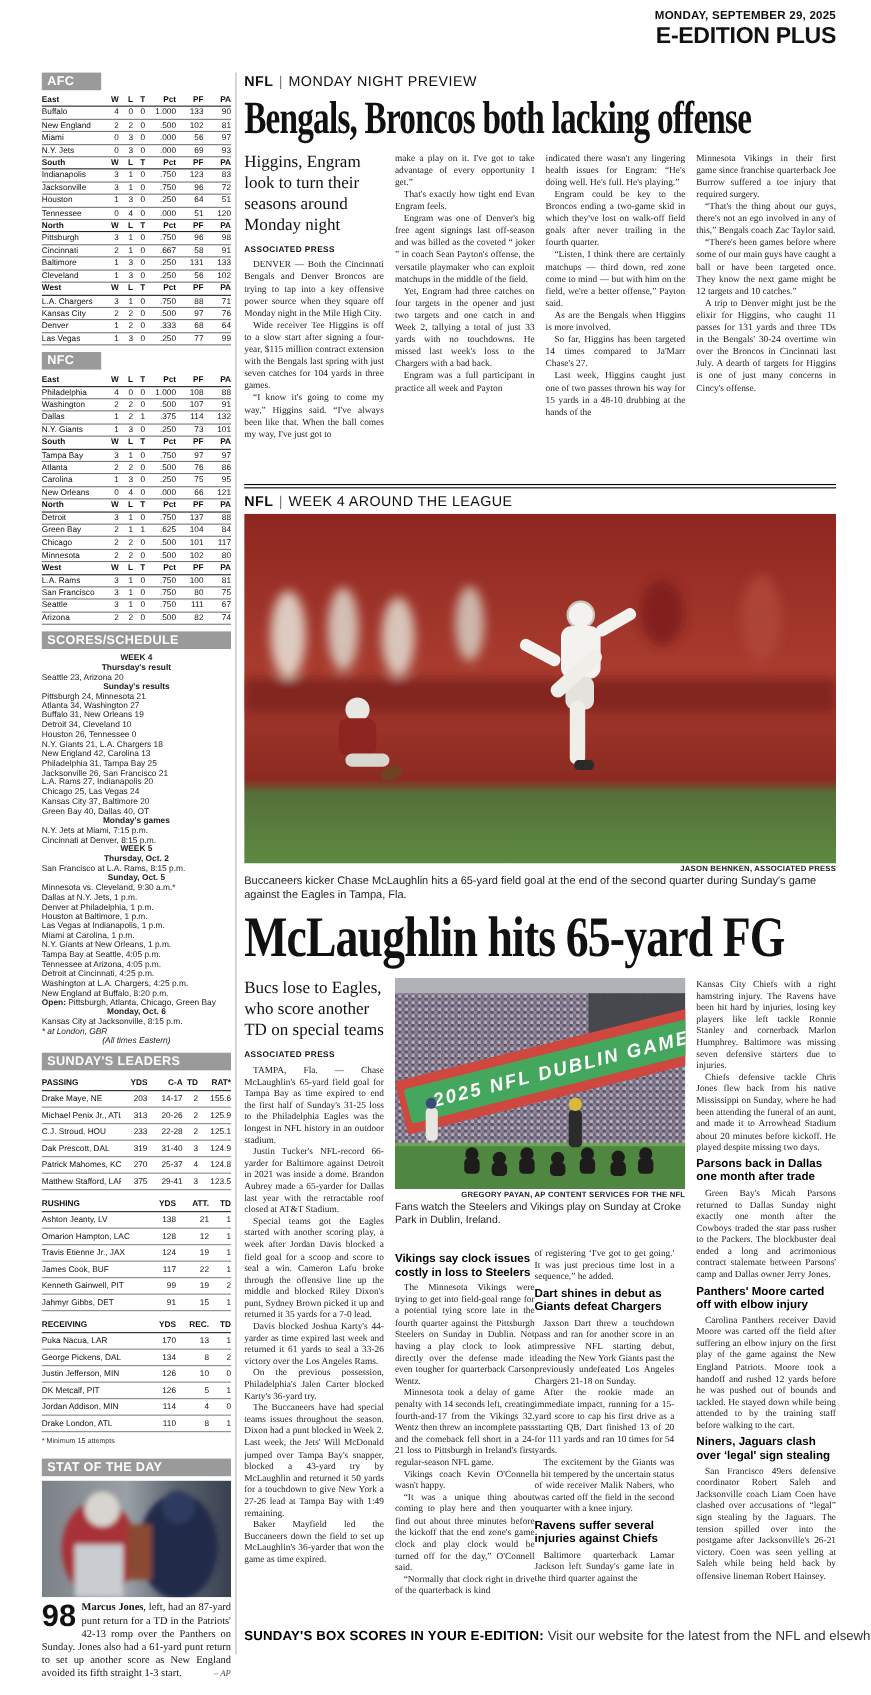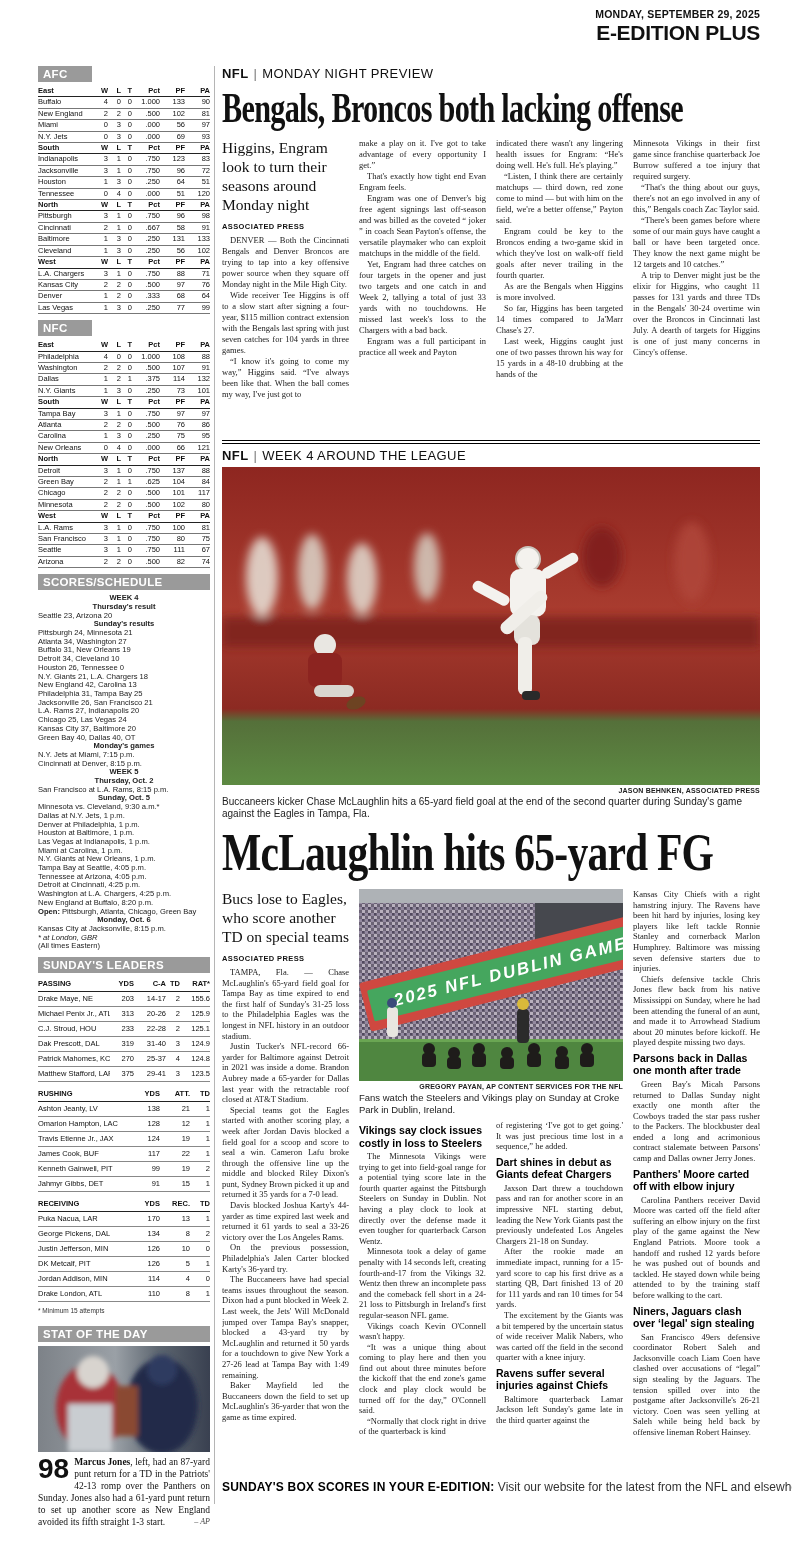--- a/index.html
+++ b/index.html
@@ -23,21 +23,21 @@
   .st-table { margin-bottom:6px; }
   .st-row { display:grid; grid-template-columns:57px 13px 13px 11px 28px 25px 25px; font-size:7.5px; line-height:10.4px; border-bottom:1px solid #777; }
   .st-row span { overflow:hidden; white-space:nowrap; }
   .st-row span + span { text-align:right; }
   .st-row.hd { font-weight:700; border-bottom:1px solid #222; }
   .sched { font-size:7.6px; line-height:8.7px; color:#222; margin-bottom:6px; }
   .sched .c { text-align:center; font-weight:700; }
   .sched .n, .sched .b { padding-left:8px; text-indent:-8px; }
   .sched .b b { font-weight:700; }
   .sched .i { font-style:italic; }
-  .sched .ci { text-align:left; }
+  .sched .ci { text-align:center; font-style:italic; }
   .ld-table { margin-bottom:5px; }
   .ld-row { display:grid; font-size:7.5px; line-height:14px; border-bottom:1px solid #888; align-items:end; }
   .ld-row.c5 { grid-template-columns:1fr 24px 32px 14px 30px; }
   .ld-row.c4 { grid-template-columns:1fr 30px 30px 20px; }
   .ld-row span { white-space:nowrap; overflow:hidden; }
   .ld-row span + span { text-align:right; }
   .ld-row.hd { font-weight:700; border-bottom:1px solid #222; }
   .footnote { font-size:6.5px; color:#333; margin:1px 0 12px; }
   .stat-photo { width:172px; height:106px; display:block; }
   .stat-text { font:9.5px/12px "Liberation Serif", serif; color:#111; margin-top:4px; text-align:justify; }
@@ -67,21 +67,21 @@
 
   .double-rule { position:absolute; left:0; top:374px; width:538px; height:1px; border-top:1px solid #000; border-bottom:1px solid #000; padding-top:2px; background:transparent; }
   .sec2 { position:absolute; left:0; top:382px; width:538px; }
   .photo1 { width:538px; height:318px; margin-top:4px; display:block; }
   .credit { font:700 7px "Liberation Sans", sans-serif; text-align:right; color:#222; margin-top:2px; letter-spacing:.2px; }
   .caption { font:10px/11.5px "Liberation Sans", sans-serif; color:#222; margin-top:2px; }
   .cols-art2 { display:flex; gap:10px; margin-top:8px; height:578px; overflow:hidden; }
   .cols-art2 .colA { width:127px; flex:0 0 127px; }
   .mid { width:264px; flex:0 0 264px; }
   .photo2 { width:264px; height:192px; display:block; }
-  .midcols { display:flex; gap:10px; margin-top:5px; }
+  .midcols { display:flex; margin-top:19px; }
   .midcols .col { width:127px; flex:0 0 127px; }
   .mid .caption { font-size:9.5px; }
   .art2 .col-p, .midcols .col-p, .cols-art2 .col-p { line-height:10.6px; }
 
   .botbar { position:absolute; left:222px; top:1480px; width:538px; font:12px "Liberation Sans", sans-serif; color:#333; white-space:nowrap; }
   .botbar b { font-weight:800; color:#000; letter-spacing:.2px; }
 </style>
 </head>
 <body>
 
@@ -702,22 +702,22 @@
         </div>
         <div class="col cont">
             <p class="col-p">make a play on it. I've got to take advantage of every opportunity I get.”</p>
             <p class="col-p">That's exactly how tight end Evan Engram feels.</p>
             <p class="col-p">Engram was one of Denver's big free agent signings last off-season and was billed as the coveted “ joker ” in coach Sean Payton's offense, the versatile playmaker who can exploit matchups in the middle of the field.</p>
             <p class="col-p">Yet, Engram had three catches on four targets in the opener and just two targets and one catch in and Week 2, tallying a total of just 33 yards with no touchdowns. He missed last week's loss to the Chargers with a bad back.</p>
             <p class="col-p">Engram was a full participant in practice all week and Payton</p>
           </div>
         <div class="col cont">
             <p class="col-p">indicated there wasn't any lingering health issues for Engram: “He's doing well. He's full. He's playing.”</p>
+            <p class="col-p">Engram could be key to the Broncos ending a two-game skid in which they've lost on walk-off field goals after never trailing in the fourth quarter.</p>
             <p class="col-p">“Listen, I think there are certainly matchups — third down, red zone come to mind — but with him on the field, we're a better offense,” Payton said.</p>
-            <p class="col-p">Engram could be key to the Broncos ending a two-game skid in which they've lost on walk-off field goals after never trailing in the fourth quarter.</p>
             <p class="col-p">As are the Bengals when Higgins is more involved.</p>
             <p class="col-p">So far, Higgins has been targeted 14 times compared to Ja'Marr Chase's 27.</p>
             <p class="col-p">Last week, Higgins caught just one of two passes thrown his way for 15 yards in a 48-10 drubbing at the hands of the</p>
           </div>
         <div class="col cont">
             <p class="col-p">Minnesota Vikings in their first game since franchise quarterback Joe Burrow suffered a toe injury that required surgery.</p>
             <p class="col-p">“That's the thing about our guys, there's not an ego involved in any of this,” Bengals coach Zac Taylor said.</p>
             <p class="col-p">“There's been games before where some of our main guys have caught a ball or have been targeted once. They know the next game might be 12 targets and 10 catches.”</p>
             <p class="col-p">A trip to Denver might just be the elixir for Higgins, who caught 11 passes for 131 yards and three TDs in the Bengals' 30-24 overtime win over the Broncos in Cincinnati last July. A dearth of targets for Higgins is one of just many concerns in Cincy's offense.</p>
           </div>

